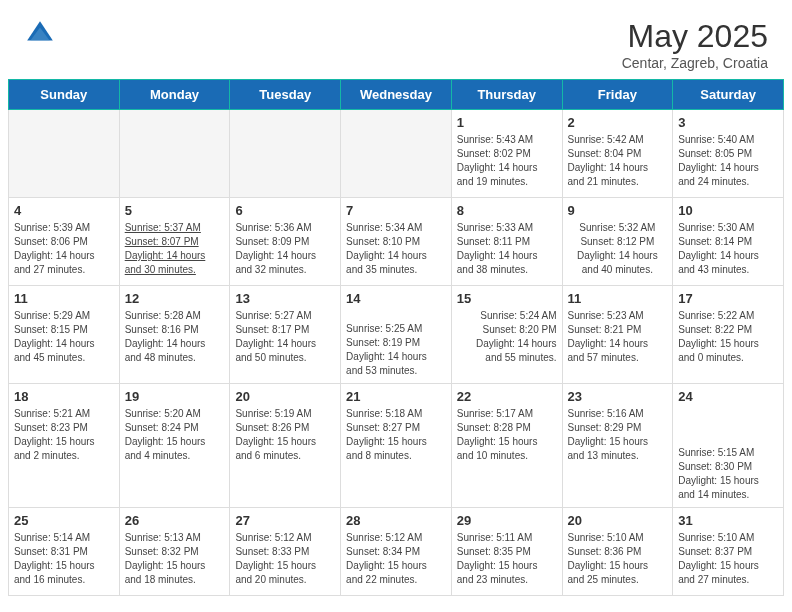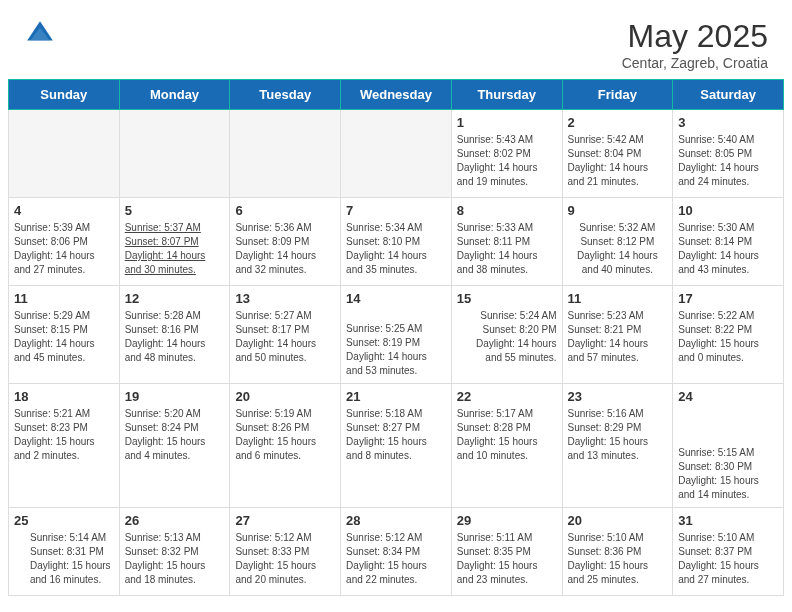--- a/index.html
+++ b/index.html
@@ -299,21 +299,21 @@
             <div class="day-num">24</div>
             <div class="day-info" style="white-space: pre-line; margin-top: 42px;">Sunrise: 5:15 AM
 Sunset: 8:30 PM
 Daylight: 15 hours
 and 14 minutes.</div>
           </td>
         </tr>
         <tr>
           <td>
             <div class="day-num">25</div>
-            <div class="day-info" style="white-space: pre-line; margin-left: 16px;">Sunrise: 5:14 AM
+            <div class="day-info" style="white-space: pre-line;">Sunrise: 5:14 AM
 Sunset: 8:31 PM
 Daylight: 15 hours
 and 16 minutes.</div>
           </td>
           <td>
             <div class="day-num">26</div>
             <div class="day-info" style="white-space: pre-line;">Sunrise: 5:13 AM
 Sunset: 8:32 PM
 Daylight: 15 hours
 and 18 minutes.</div>

